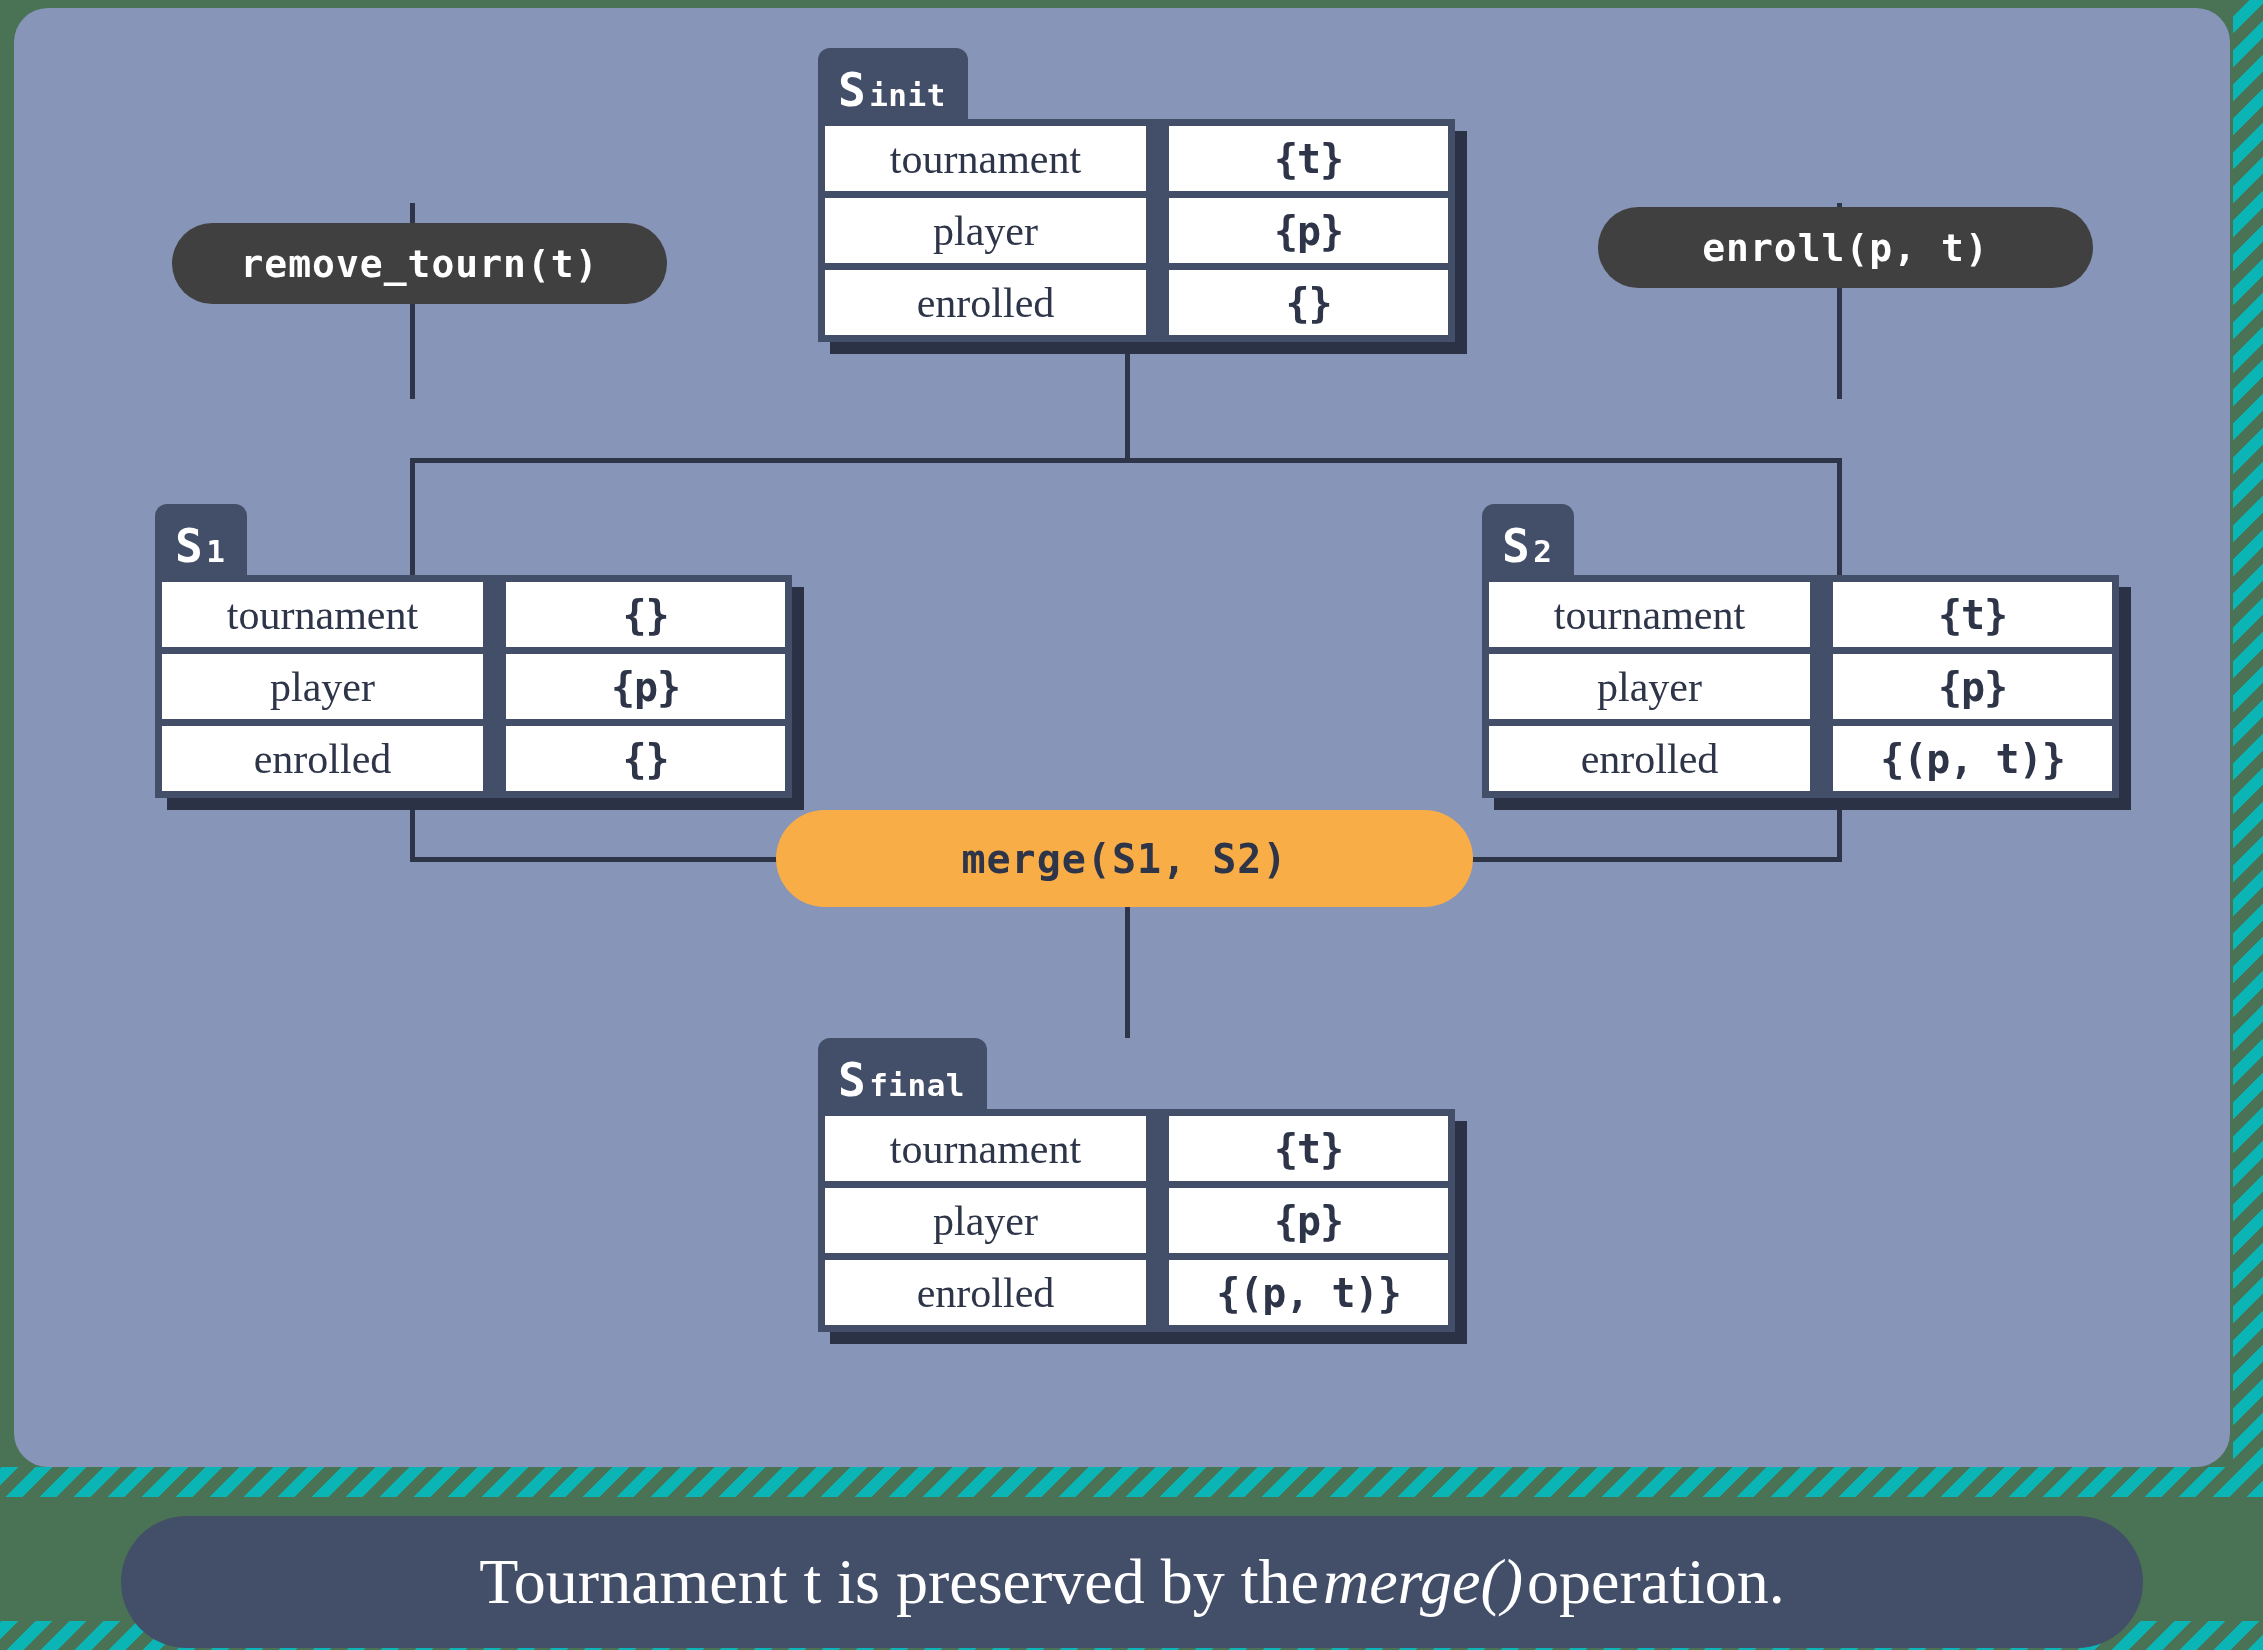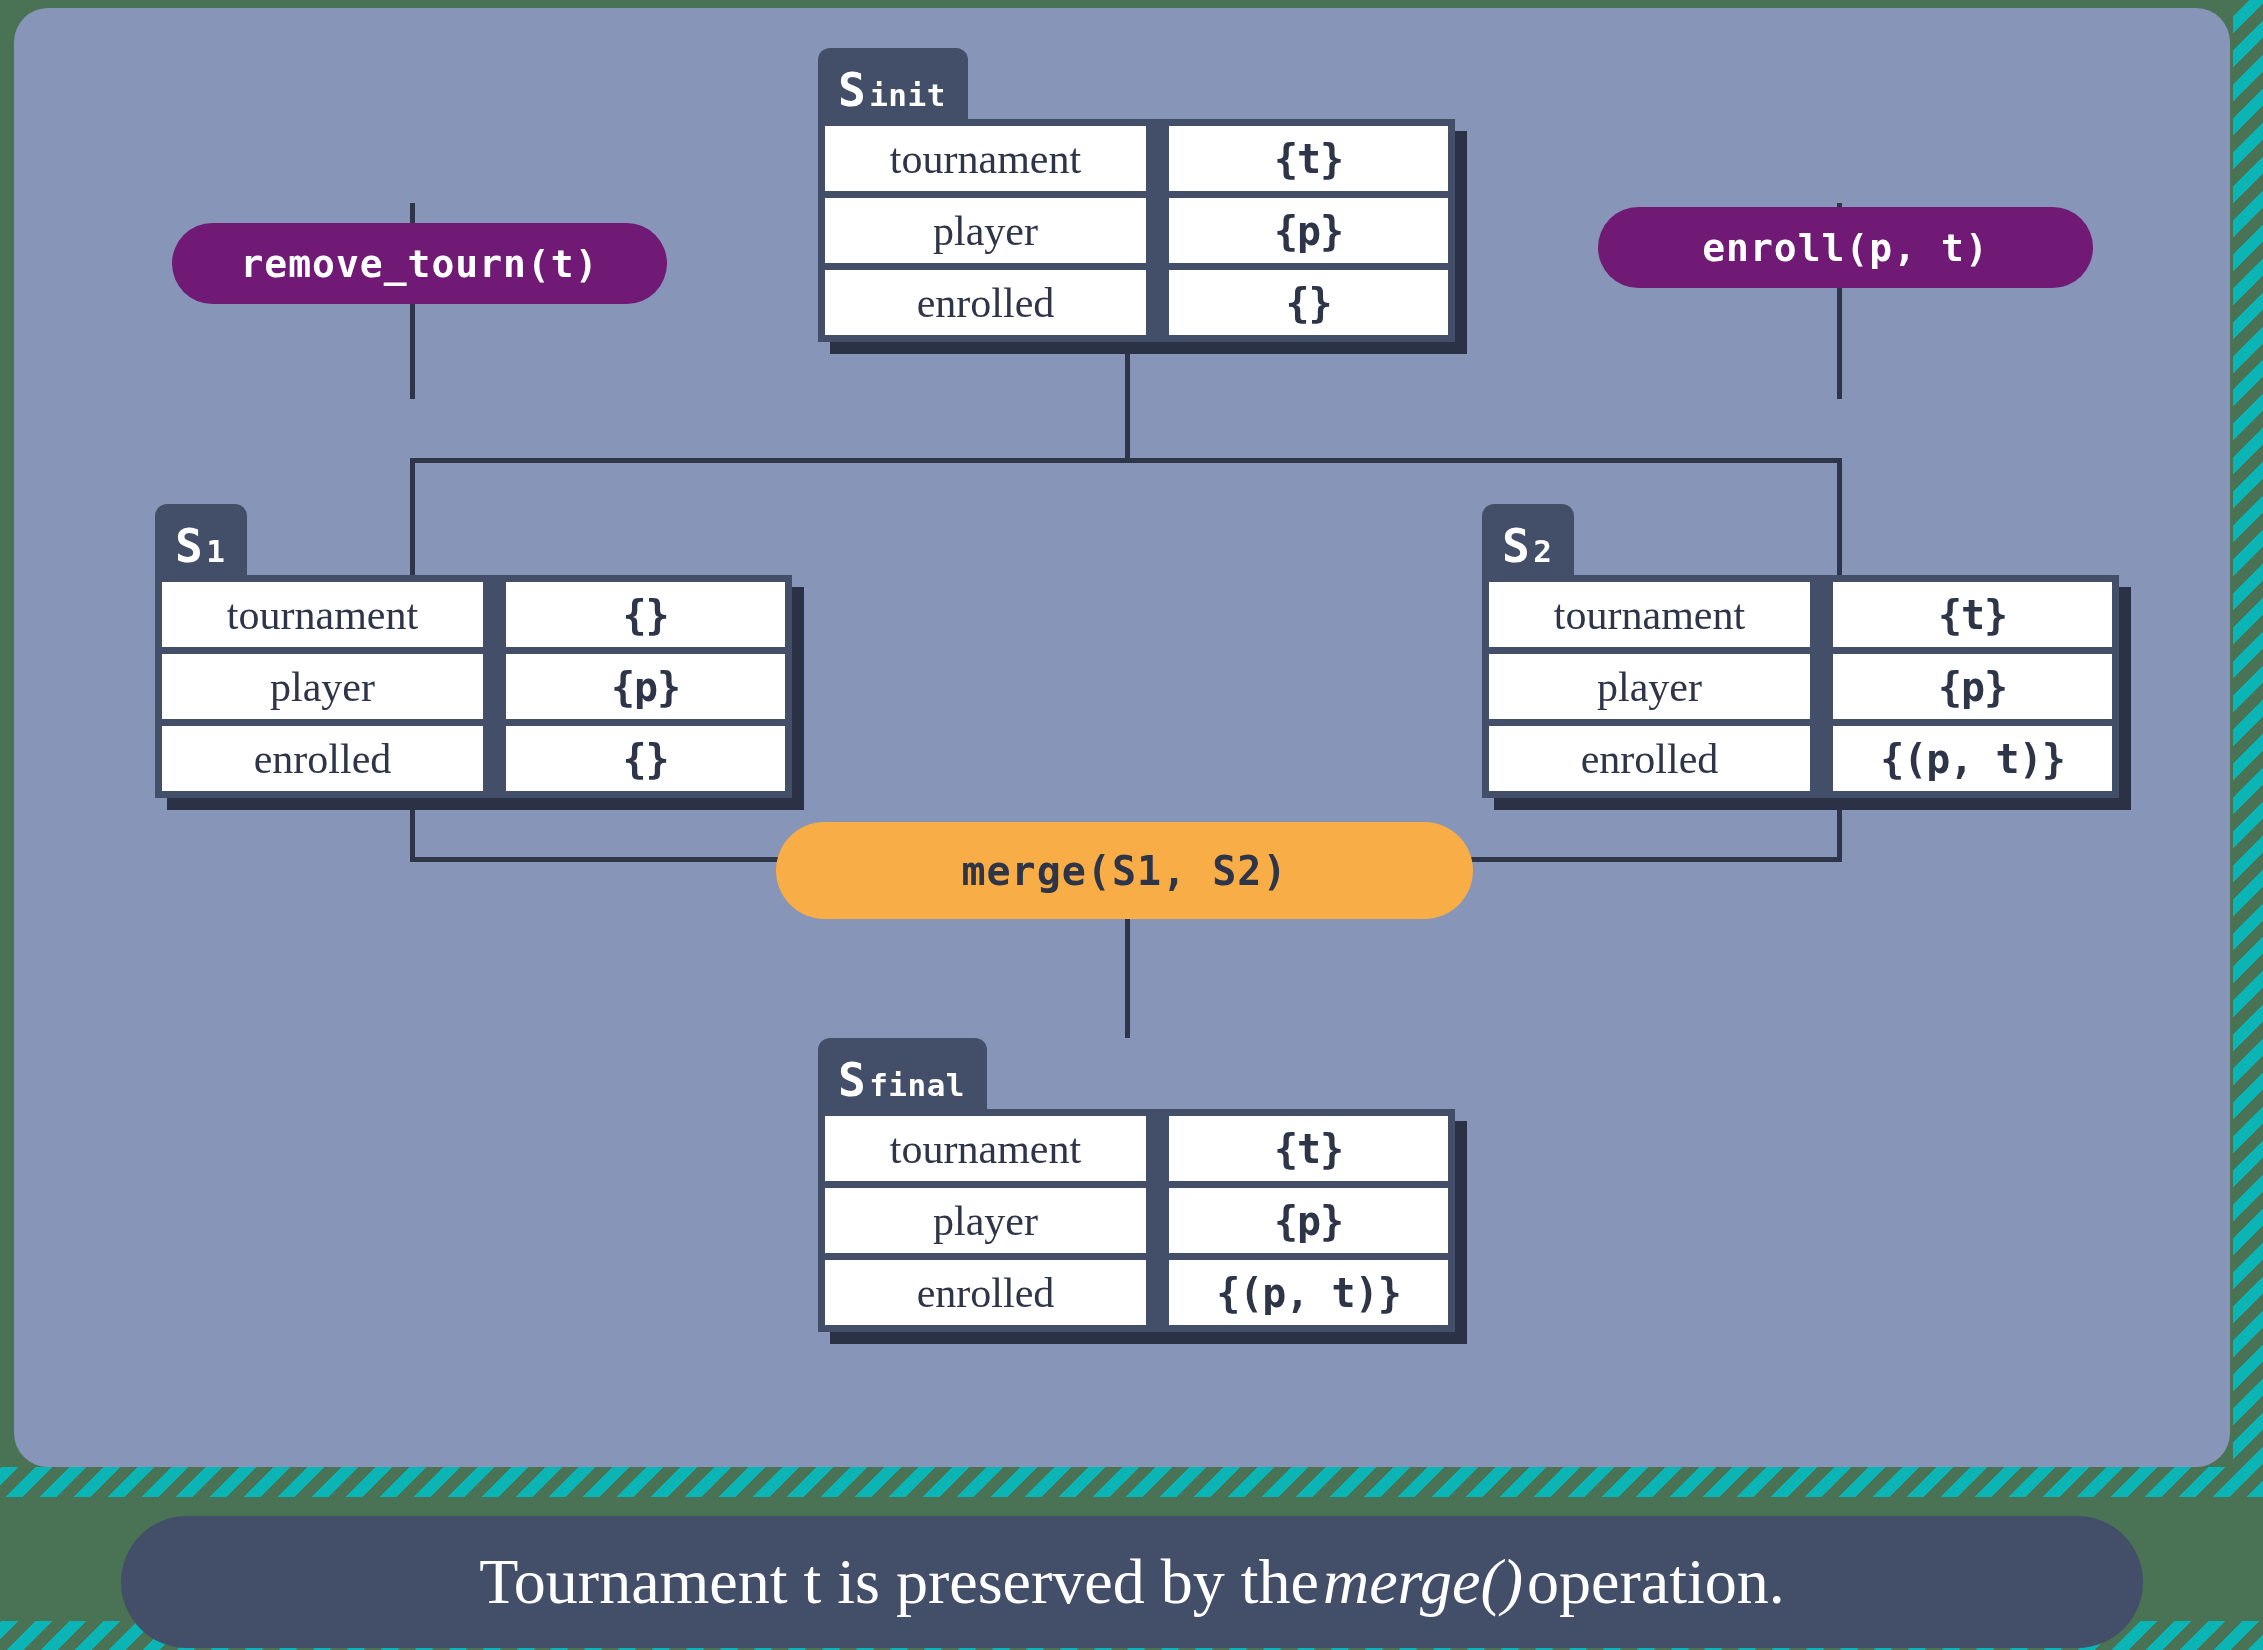--- a/index.html
+++ b/index.html
@@ -124,21 +124,21 @@
     position: absolute;
     display: flex;
     align-items: center;
     justify-content: center;
     border-radius: 989px;
     font-family: "DejaVu Sans Mono", monospace;
     font-weight: bold;
     white-space: nowrap;
   }
   .pill-dark {
-    background: #701a75;
+    background: #404040;
     color: #ffffff;
     font-size: 38px;
     letter-spacing: 1px;
   }
   .pill-merge {
     background: #f9ad46;
     color: #2e3549;
     font-size: 40px;
     letter-spacing: 1px;
   }
@@ -256,21 +256,21 @@
         <div class="cell cell-key">player</div>
         <div class="cell cell-val">{p}</div>
       </div>
       <div class="state-row">
         <div class="cell cell-key">enrolled</div>
         <div class="cell cell-val">{(p, t)}</div>
       </div>
     </div>
   </div>
 
-  <div class="pill pill-merge" style="left:762px; top:802px; width:697px; height:97px;margin-top:12px;">
+  <div class="pill pill-merge" style="left:762px; top:802px; width:697px; height:97px;">
     <span>merge(S1, S2)</span>
   </div>
 
   <div class="state w-fin" style="left:804px; top:1101px;">
     <div class="state-tab">
       <span>S</span>
         <span class="sub">final</span>
     </div>
     <div class="state-frame">
       <div class="state-row">

